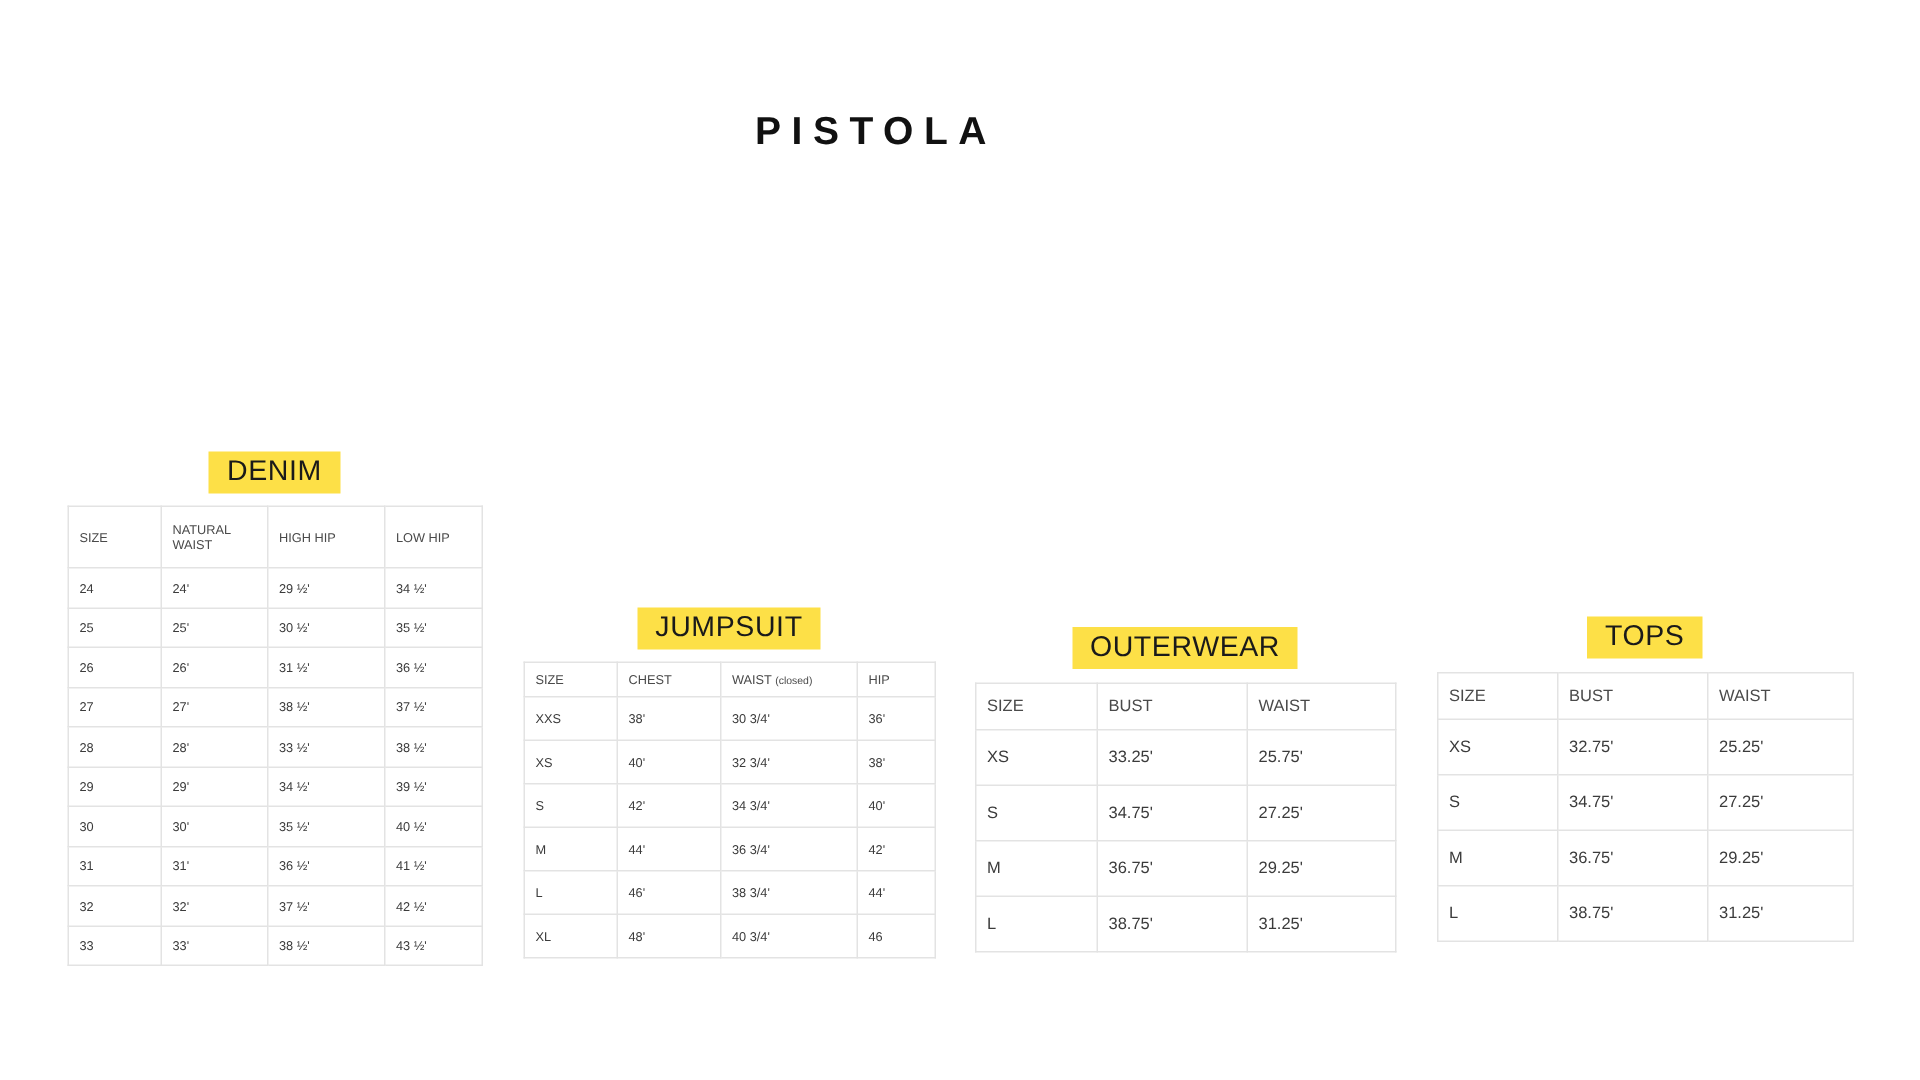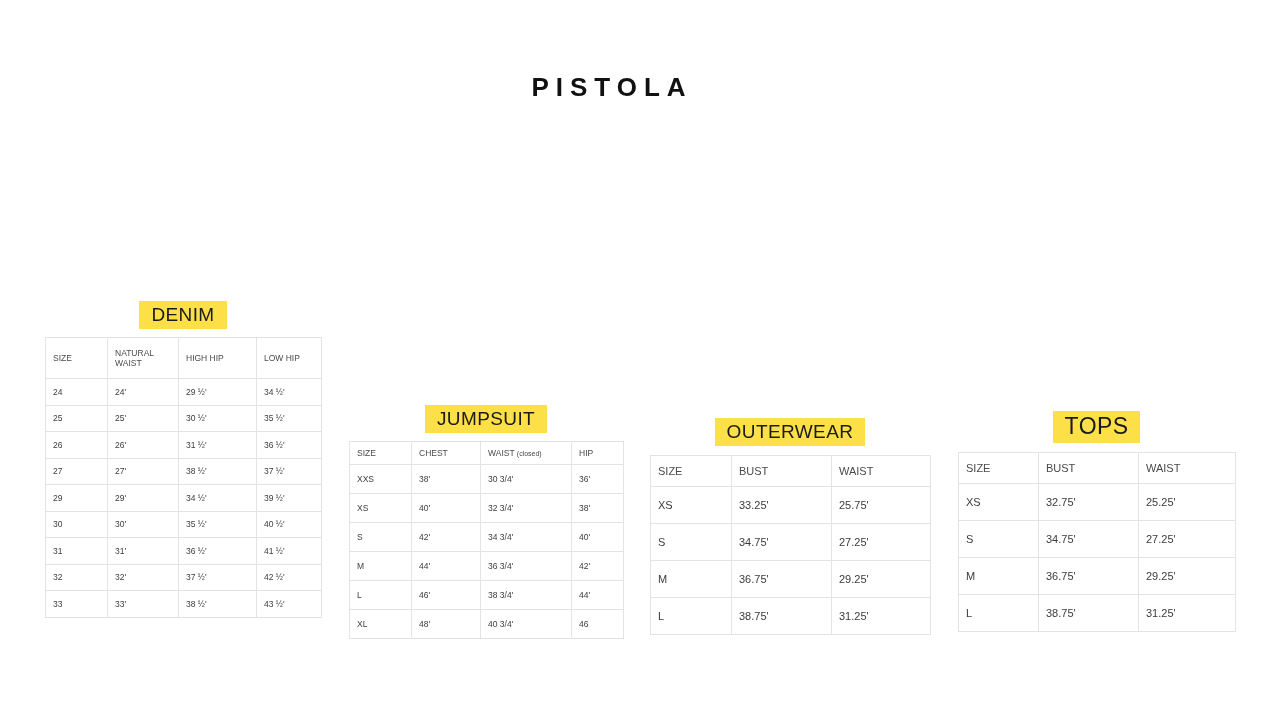--- a/index.html
+++ b/index.html
@@ -20,21 +20,20 @@
   #brand {
     position: absolute;
     top: 72px;
     left: 0;
     width: 1168px;
     text-align: center;
     font-size: 26px;
     font-weight: bold;
     letter-spacing: 7px;
     color: #111111;
-    padding-left: 28px;
   }
 
   
   .chart-block {
     position: absolute;
   }
   .chart-title {
     display: inline-block;
     background: #fde047;
     color: #1a1a1a;
@@ -99,21 +98,21 @@
   #outerwear-block .title-row { width: 280px; text-align: center; }
   #outerwear-block table { width: 280px; font-size: 11px; margin-top: 9px; }
   #outerwear-block th { height: 30px; }
   #outerwear-block td { height: 36px; }
   #outerwear-block col.c1 { width: 81px; }
   #outerwear-block col.c2 { width: 100px; }
   #outerwear-block col.c3 { width: 99px; }
 
   
   #tops-block { left: 958px; top: 411px; width: 277px; }
-  #tops-block .chart-title { font-size: 23px; }
+  #tops-block .chart-title { font-size: 19px; }
   #tops-block .title-row { width: 277px; text-align: center; }
   #tops-block table { width: 277px; font-size: 11px; margin-top: 9px; }
   #tops-block th { height: 30px; }
   #tops-block td { height: 36px; }
   #tops-block col.c1 { width: 80px; }
   #tops-block col.c2 { width: 100px; }
   #tops-block col.c3 { width: 97px; }
 </style>
 </head>
 <body>
@@ -158,20 +157,26 @@
         <td>31 ½'</td>
         <td>36 ½'</td>
       </tr>
       <tr>
         <td>27</td>
         <td>27'</td>
         <td>38 ½'</td>
         <td>37 ½'</td>
       </tr>
       <tr>
+        <td>28</td>
+        <td>28'</td>
+        <td>33 ½'</td>
+        <td>38 ½'</td>
+      </tr>
+      <tr>
         <td>29</td>
         <td>29'</td>
         <td>34 ½'</td>
         <td>39 ½'</td>
       </tr>
       <tr>
         <td>30</td>
         <td>30'</td>
         <td>35 ½'</td>
         <td>40 ½'</td>

